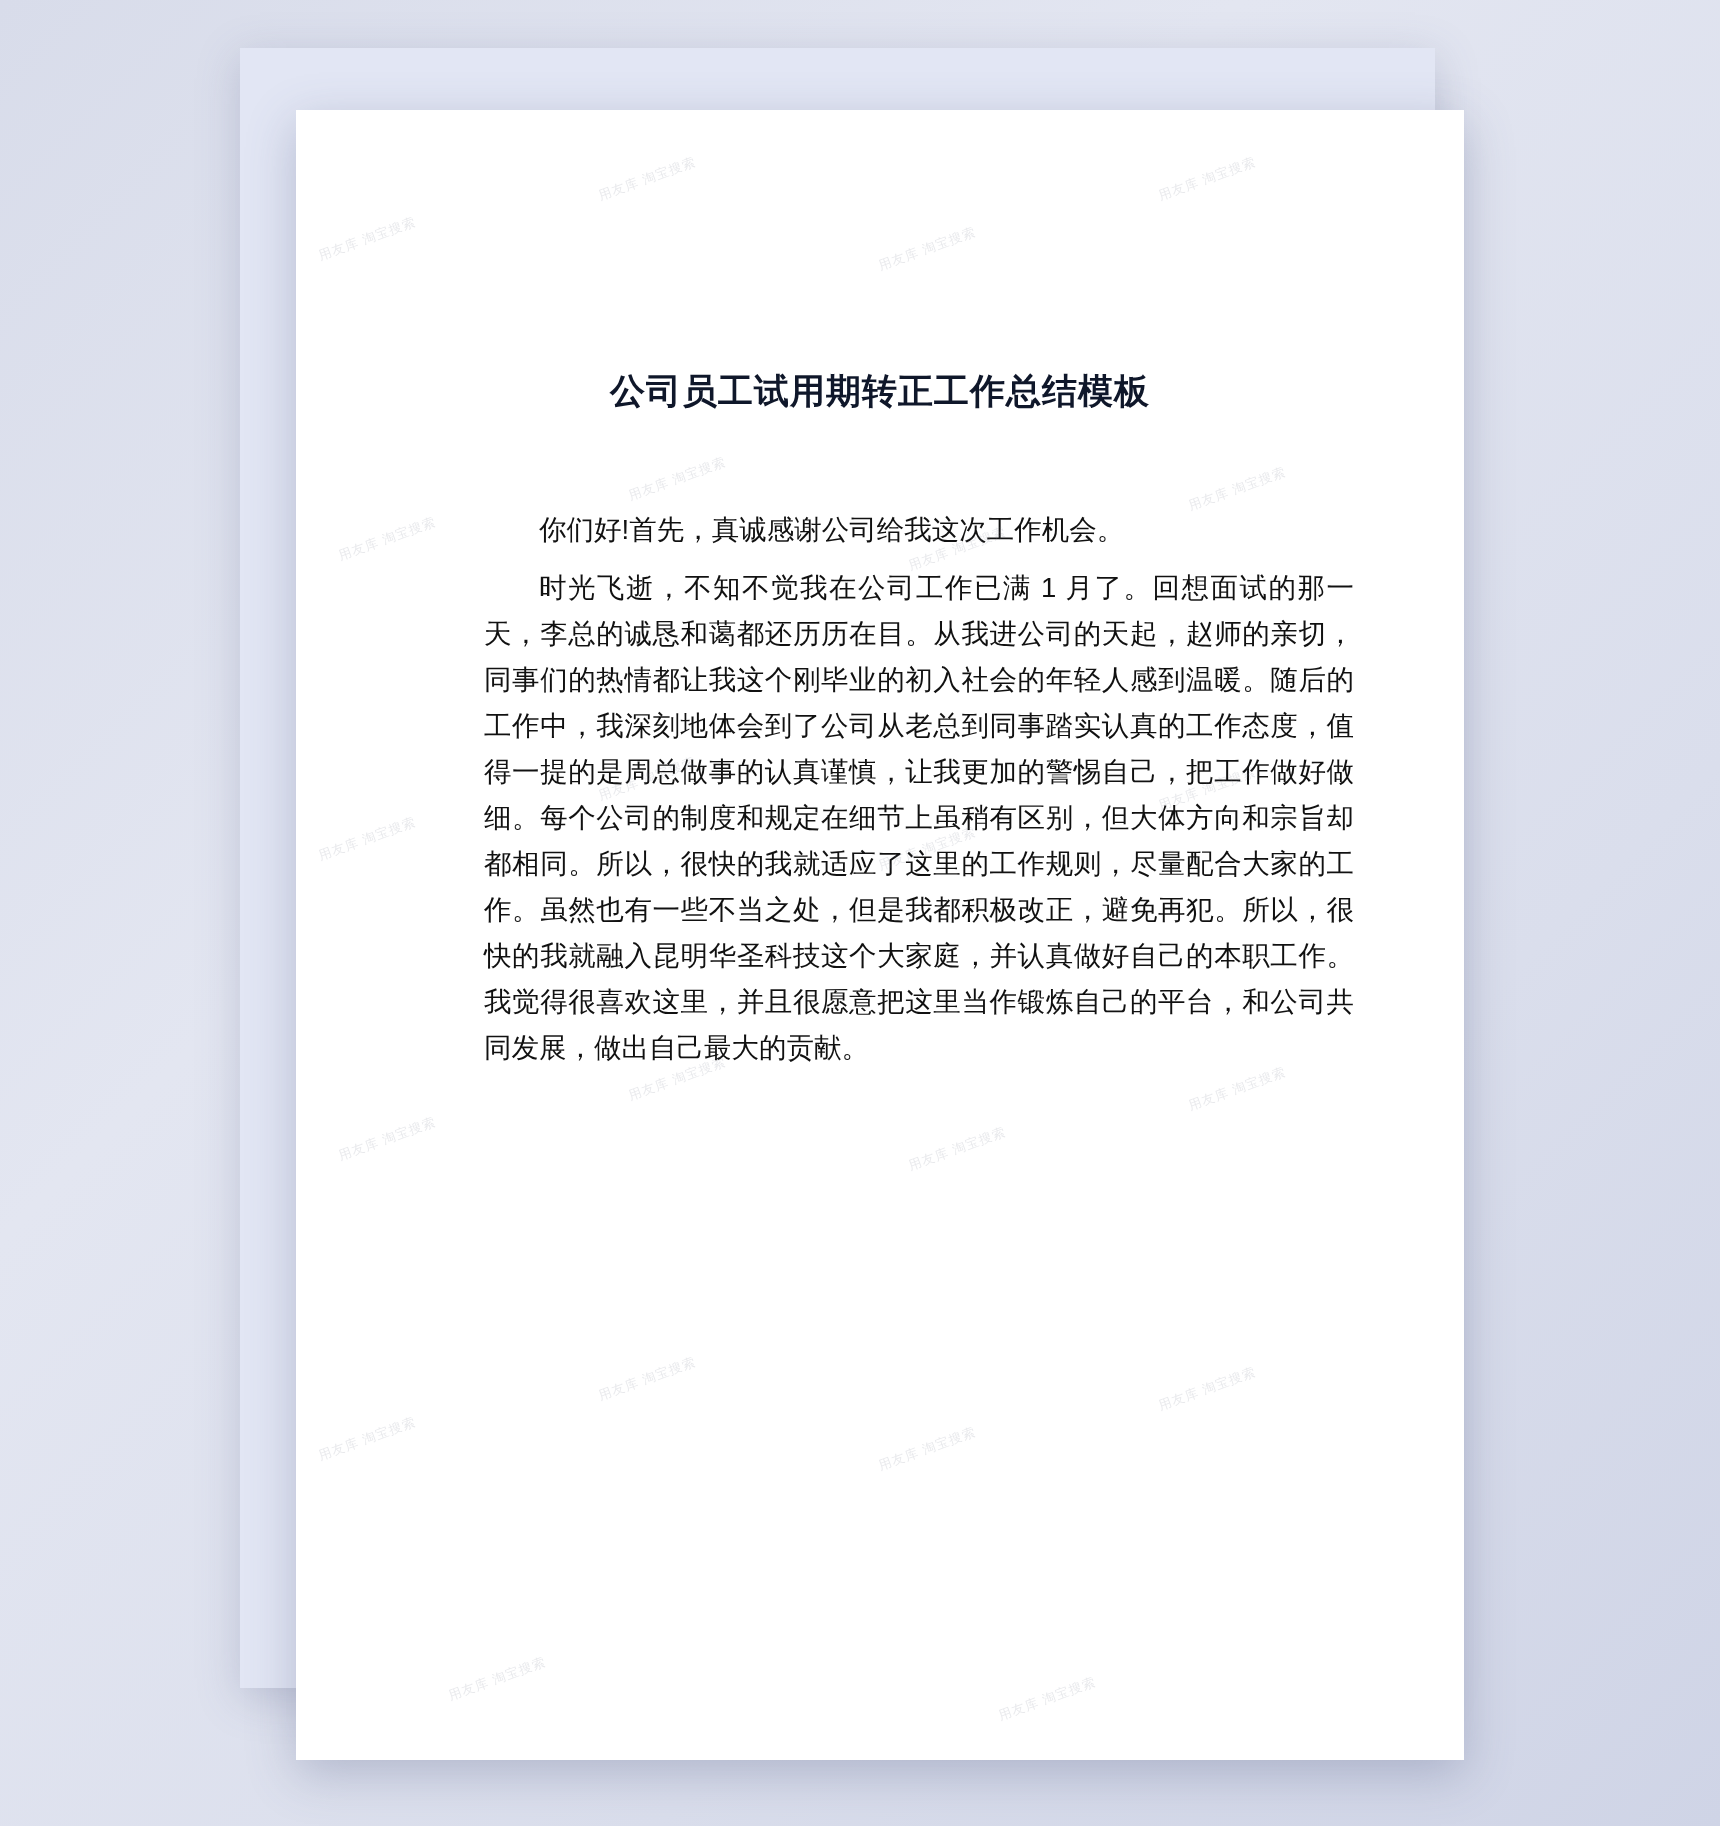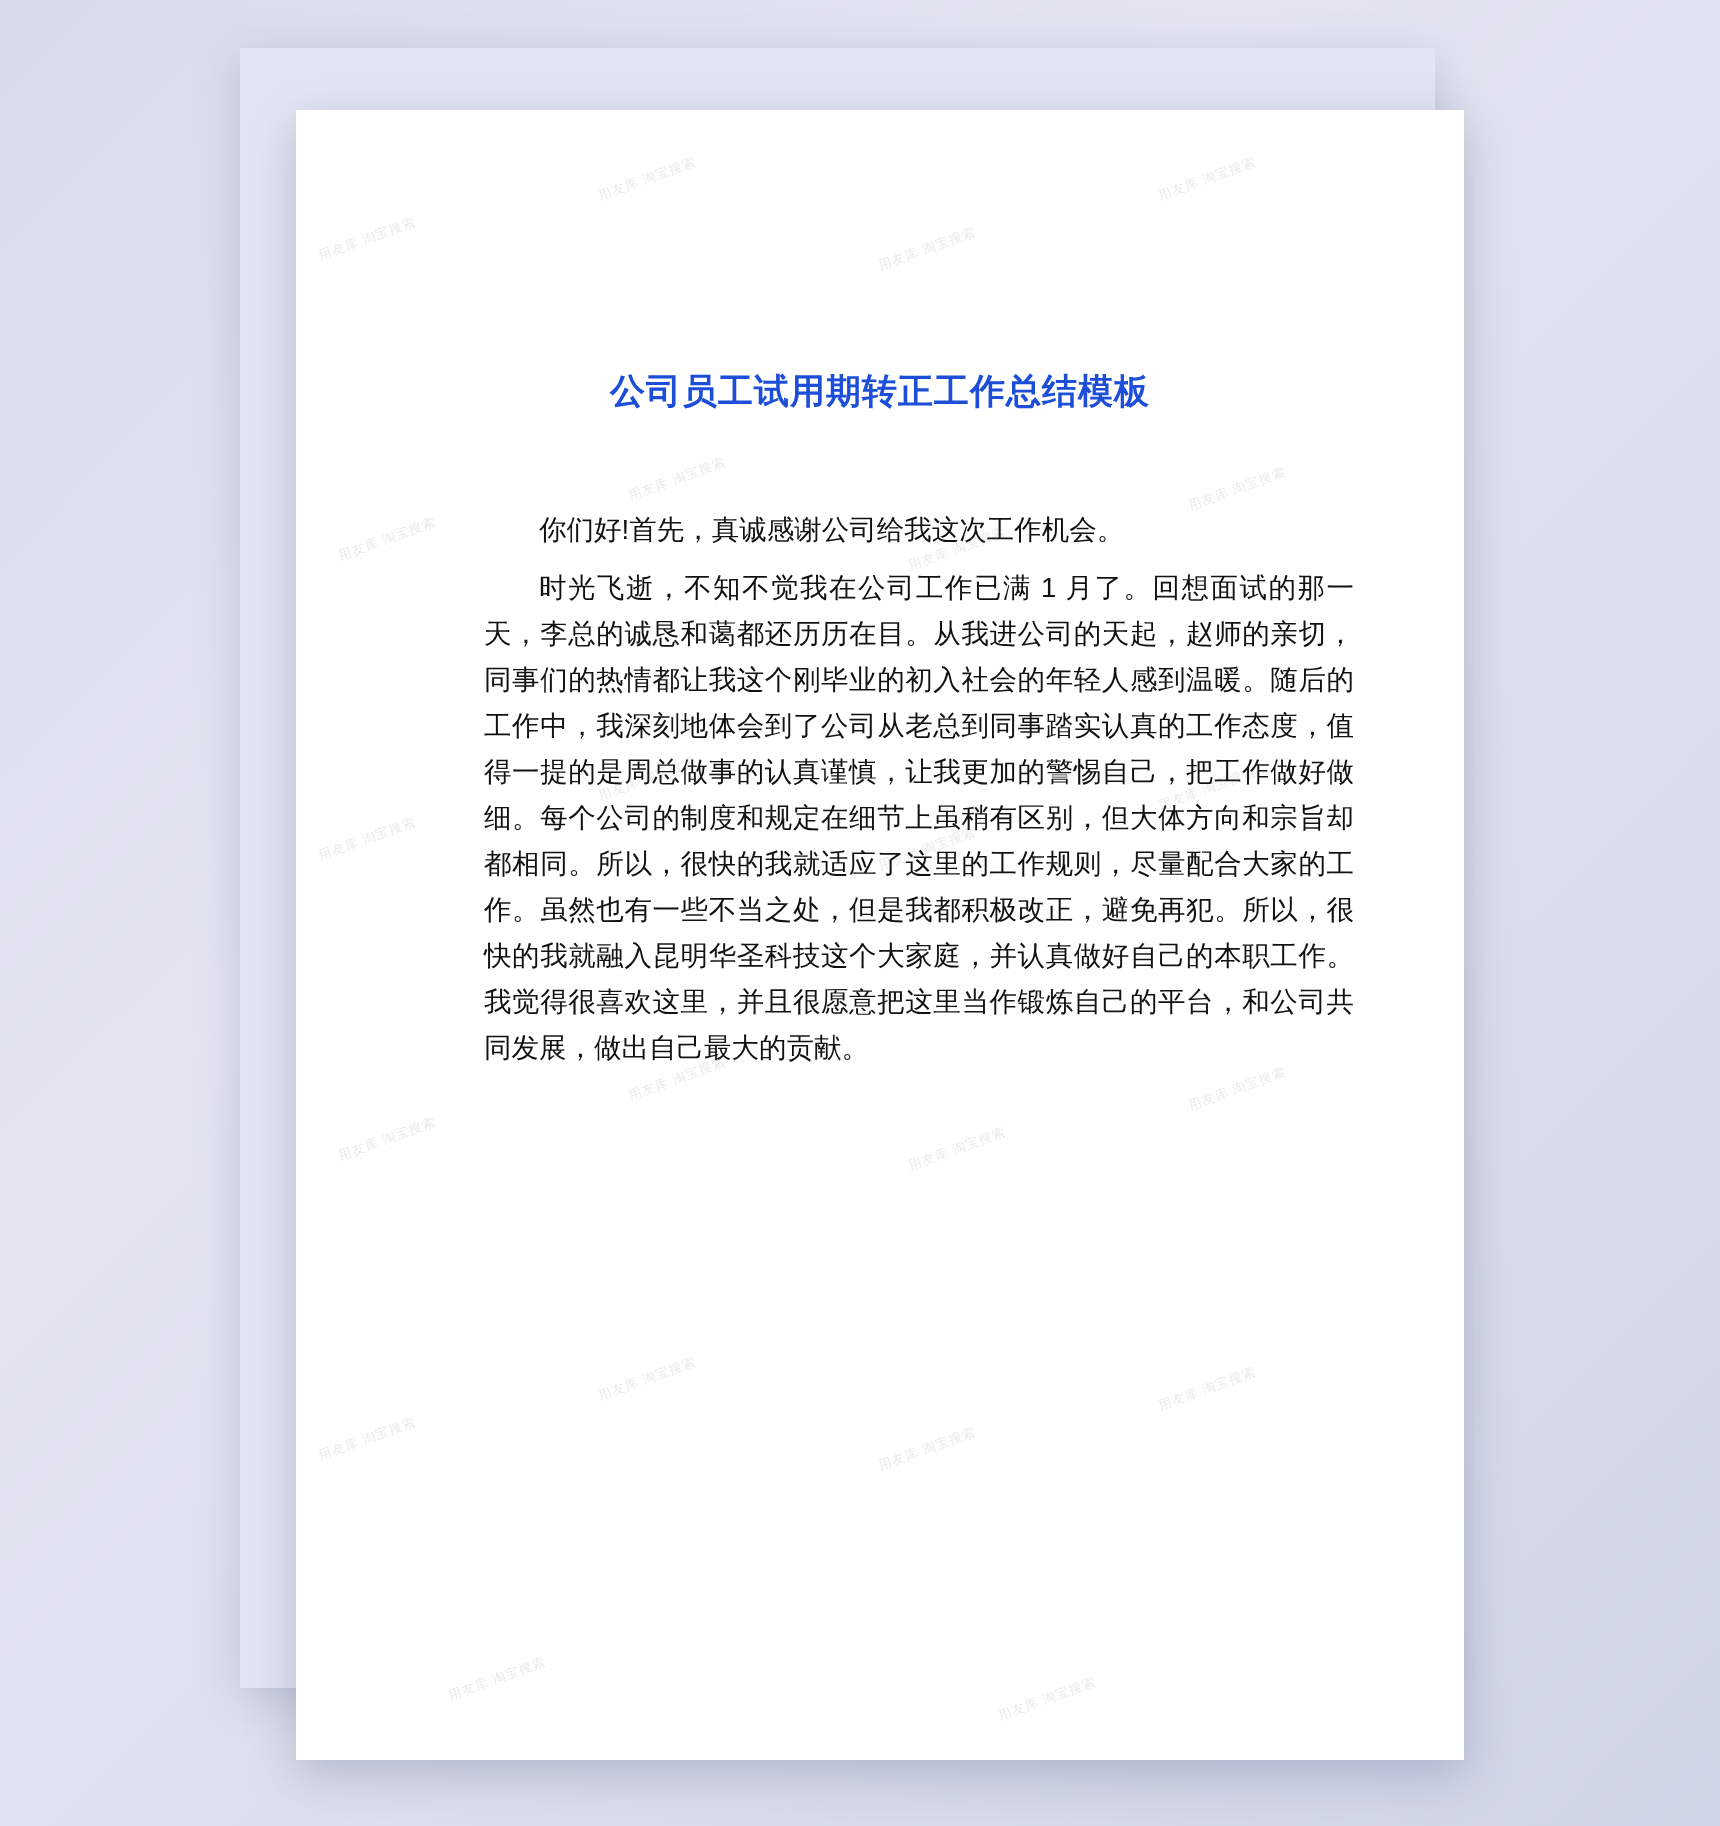--- a/index.html
+++ b/index.html
@@ -66,21 +66,21 @@
     z-index: 2;
     padding: 0;
   }
 
   .doc-title {
     text-align: center;
     font-family: "Liberation Sans", "DejaVu Sans", sans-serif;
     font-weight: bold;
     font-size: 35px;
     letter-spacing: 1px;
-    color: #1d4ed8;
+    color: #0f172a;
     margin: 0;
     padding-top: 258px;
   }
 
   .doc-paragraphs {
     margin: 0;
     padding: 0;
   }
 
   p.para {

